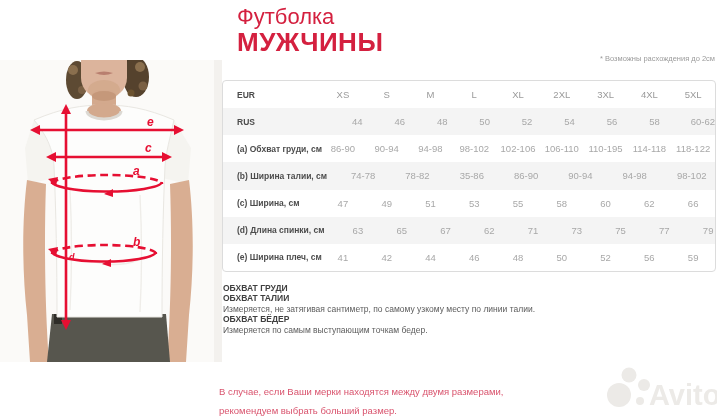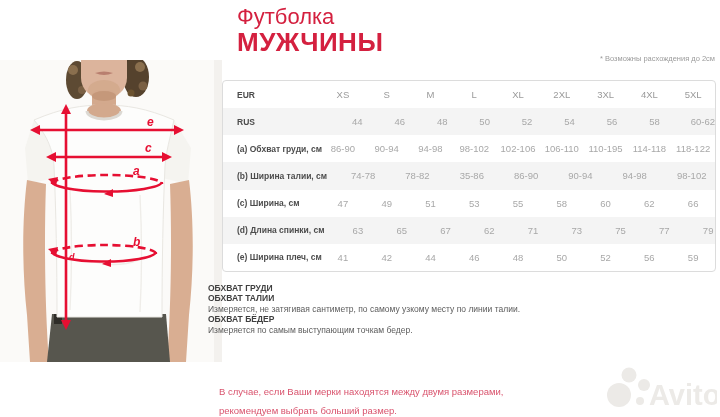--- a/index.html
+++ b/index.html
@@ -25,21 +25,21 @@
   .t-row.stripe{background:#f4f4f4;gap:30px;}
   .t-label{
     width:98px;flex:0 0 98px;padding-left:14px;box-sizing:border-box;
     font-size:8.5px;font-weight:700;color:#4c4c4c;white-space:nowrap;
   }
   .t-cell{
     flex:1;text-align:center;font-size:9.5px;color:#a8a8a8;white-space:nowrap;
   }
   .t-row.header .t-cell{color:#9a9a9a;}
   
-  .descriptions{position:absolute;left:208px;top:283px;width:492px;}
+  .descriptions{position:absolute;left:223px;top:283px;width:492px;}
   .desc-heading{font-size:8.5px;font-weight:700;color:#3f3f3f;line-height:10.4px;margin:0;}
   .desc-text{font-size:8.5px;color:#5c5c5c;line-height:10.4px;margin:0;}
   
   .footer-note{
     position:absolute;left:219px;top:382px;width:300px;
     font-size:9.5px;line-height:19px;color:#d9536d;
   }
   .watermark{position:absolute;right:3px;bottom:4px;}
   
   .photo{position:absolute;left:0;top:60px;width:222px;height:302px;}

